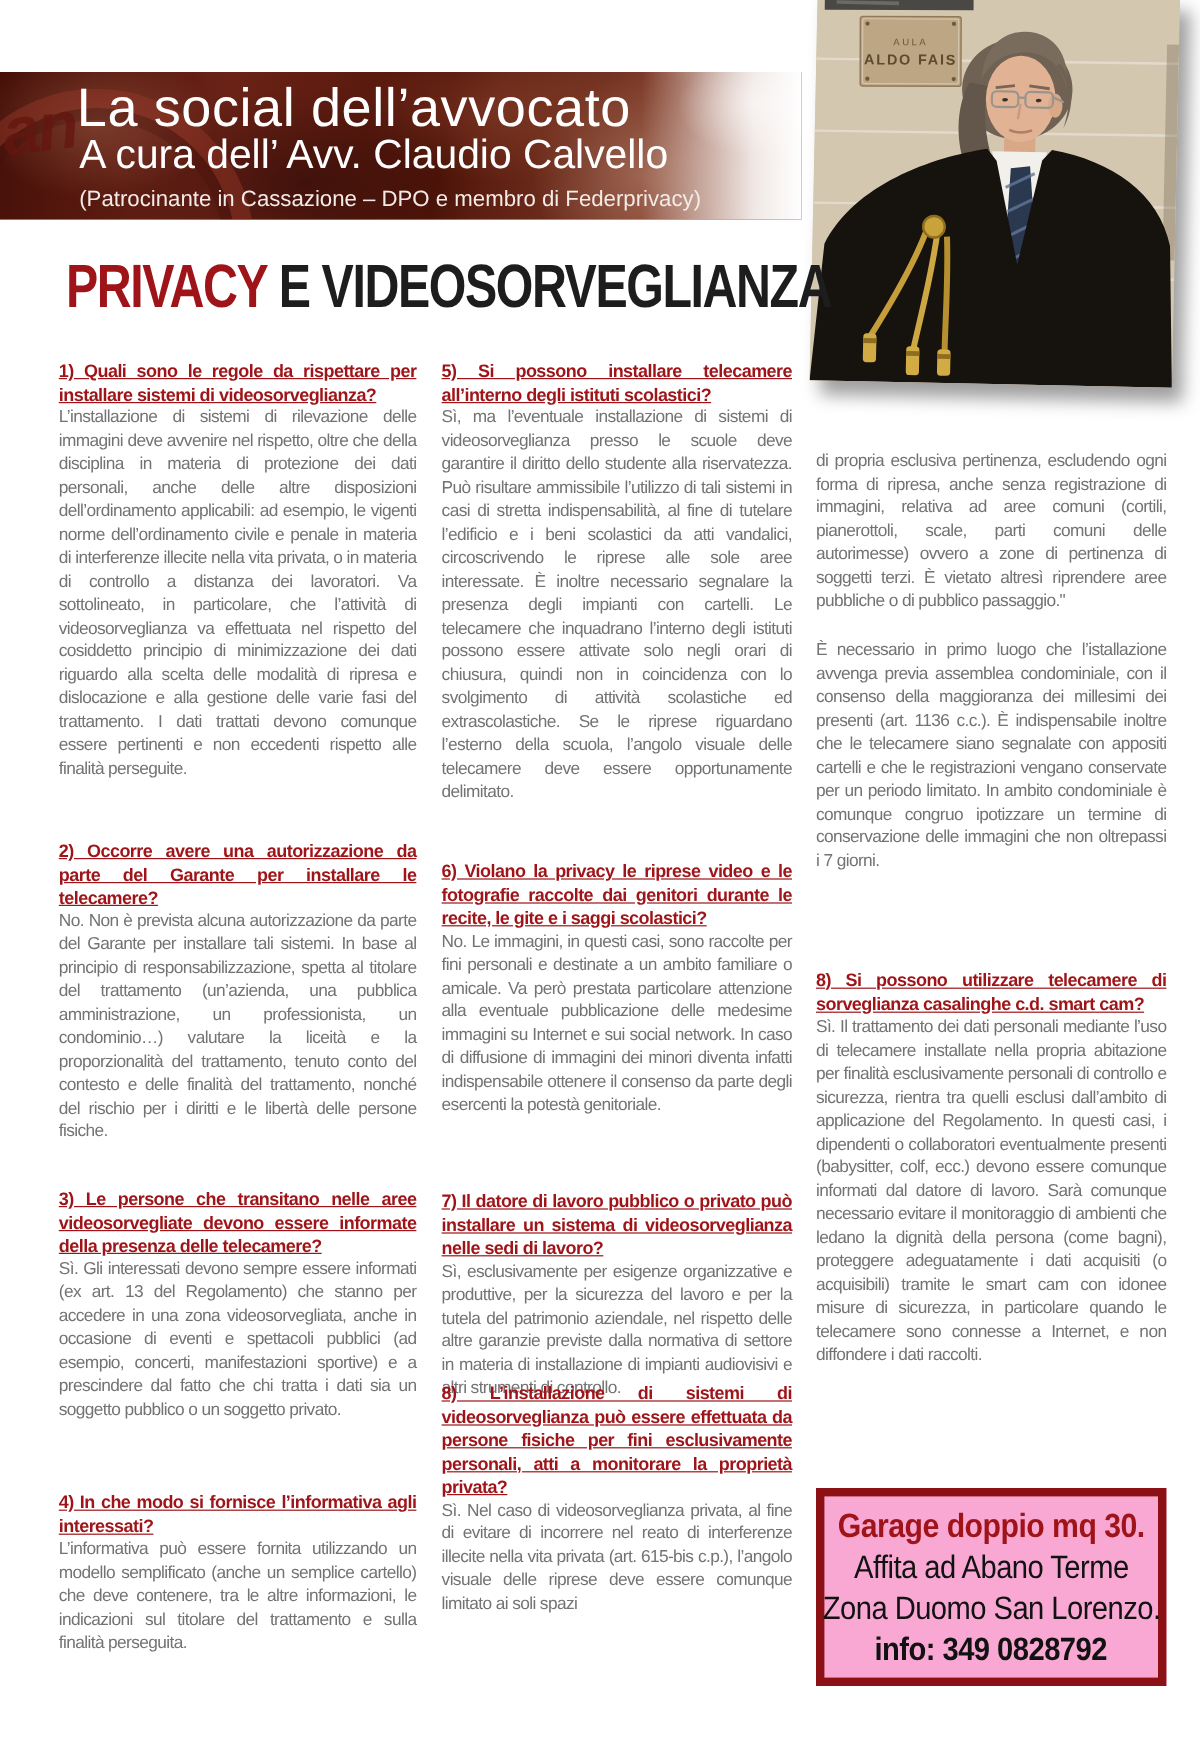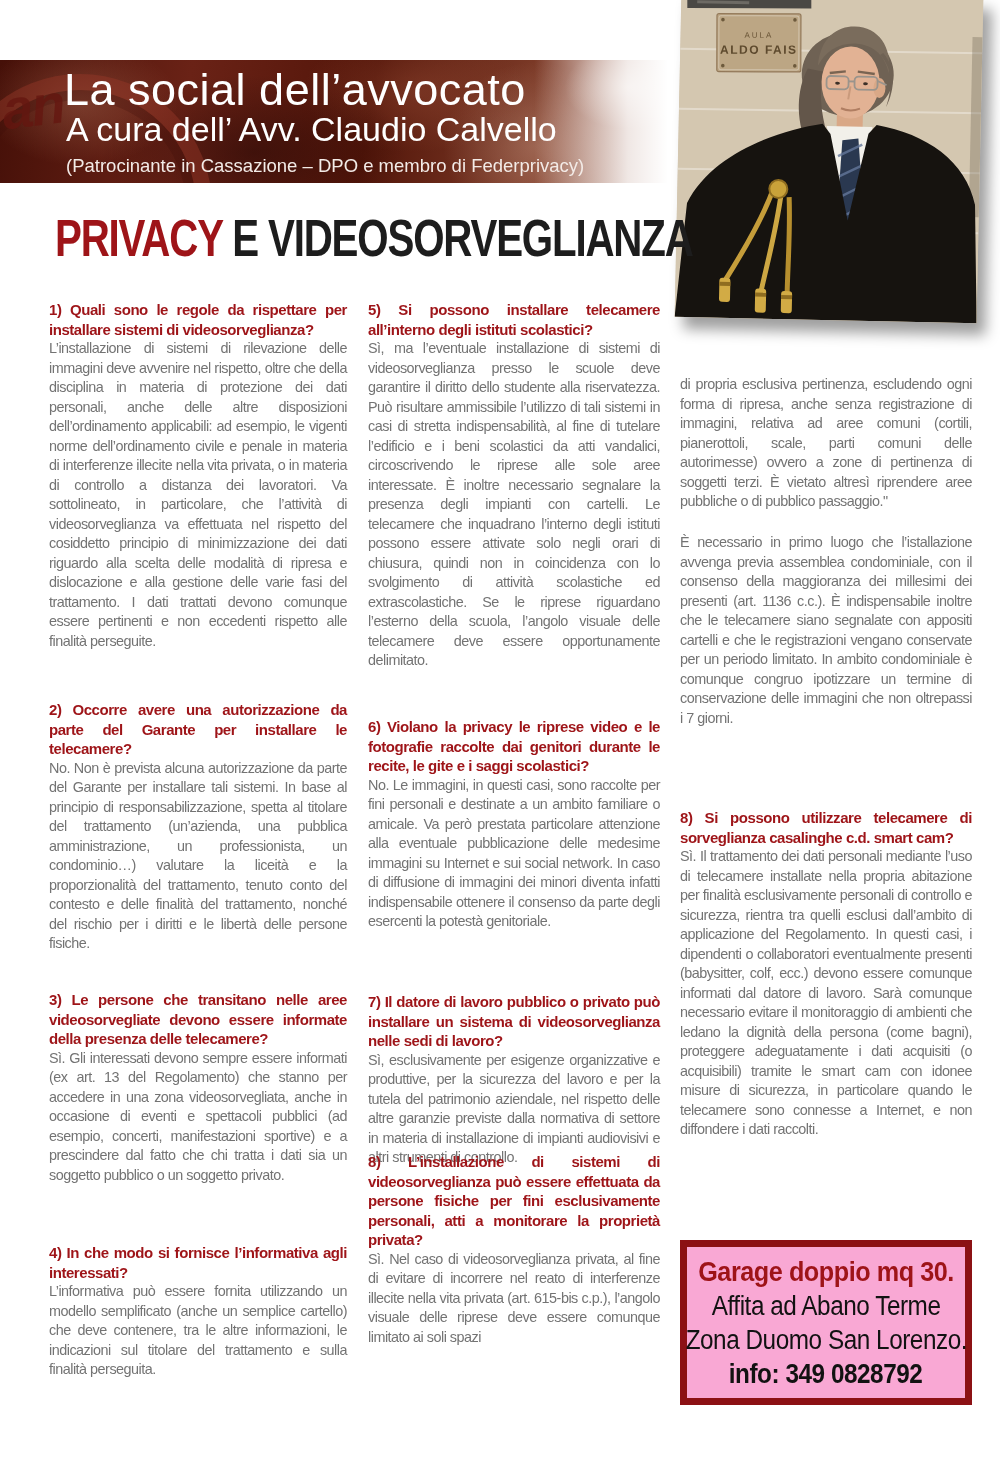--- a/index.html
+++ b/index.html
@@ -61,21 +61,21 @@
     transform:scaleX(0.79);transform-origin:left center;
   }
   .main-title .accent{color:#9e1418;}
   .main-title .rest{color:#1d1d1d;margin-left:12px;}
 
   
   .qa{position:absolute;width:298px;text-align:justify;hyphens:auto;}
   .qa.c2,.qa.c3{width:292px;}
   .q{
     margin:0;color:#9e1418;font-weight:bold;
-    font-size:15px;line-height:19.5px;letter-spacing:-0.45px;text-align:justify;
+    font-size:15px;line-height:19.5px;letter-spacing:-0.45px;text-align:justify;text-decoration:underline;
   }
   .a{
     margin:0;color:#737373;
     font-size:14.4px;line-height:19.5px;letter-spacing:-0.5px;text-align:justify;
   }
 
   
   .ad{
     position:absolute;left:680px;top:1240px;width:292px;height:165px;box-sizing:border-box;
     border:7px solid #8c1114;background:#f9a8d4;z-index:3;

